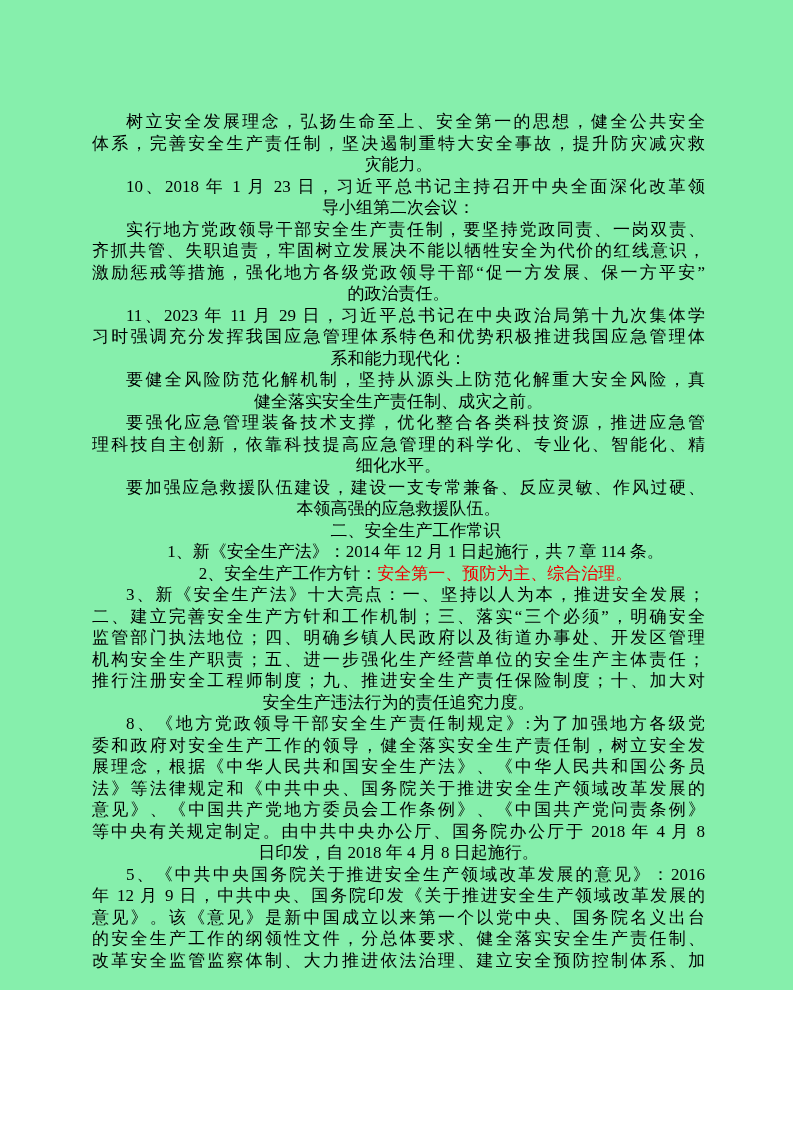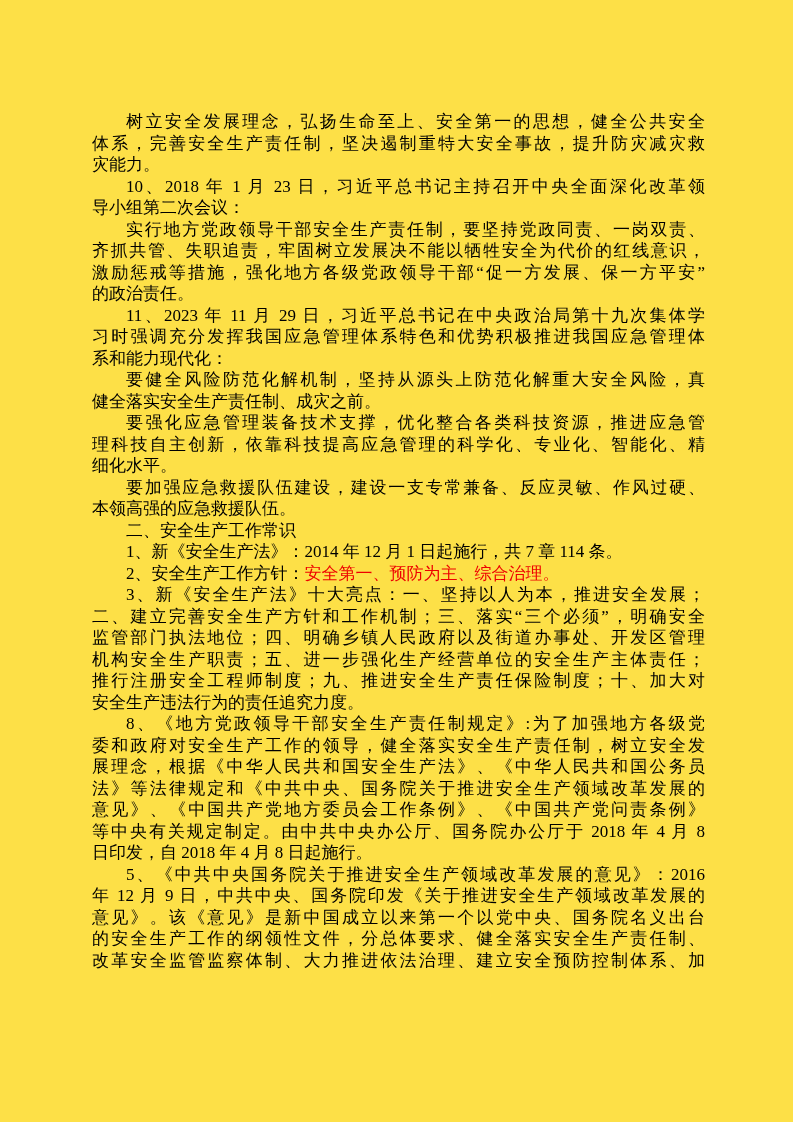--- a/index.html
+++ b/index.html
@@ -4,39 +4,39 @@
 <style>
   html, body {
     margin: 0;
     padding: 0;
     background: #ffffff;
   }
   .page {
     position: relative;
     box-sizing: border-box;
     width: 793px;
-    height: 1122px;
-    background: #fde047;
+    height: 990px;
+    background: #86efac;
     padding: 111px 88px 0 92px;
     font-family: "Liberation Serif", "DejaVu Serif", serif;
     font-size: 17px;
     line-height: 21.5px;
     color: #000000;
     overflow: hidden;
   }
   .para { margin: 0; }
   .line {
     text-align: justify;
     text-align-last: justify;
     text-justify: inter-character;
     white-space: normal;
   }
   .line.first { text-indent: 2em; }
   .line.end {
-    text-align: left;
+    text-align: center;
     text-align-last: auto;
   }
   .seg-red { color: #ee0000; }
 </style>
 </head>
 <body>
 
 <div class="page">
   <div>
       <div class="para">

